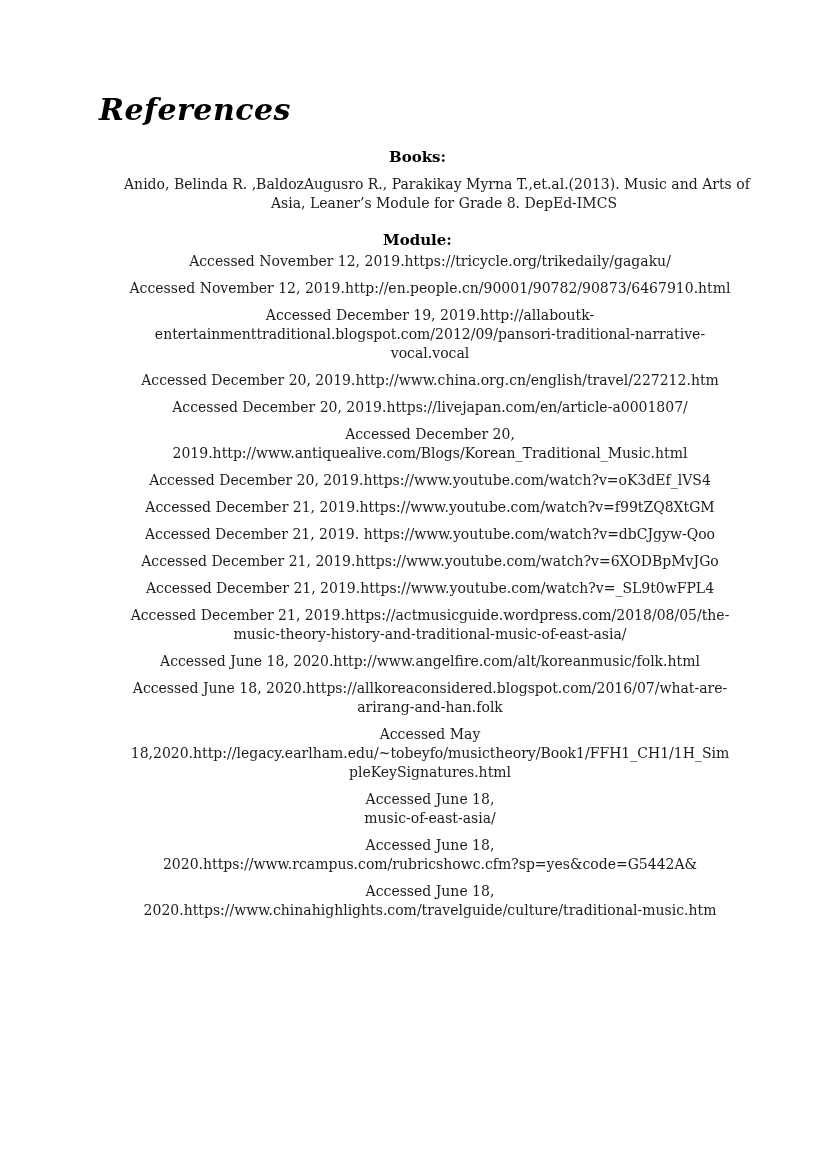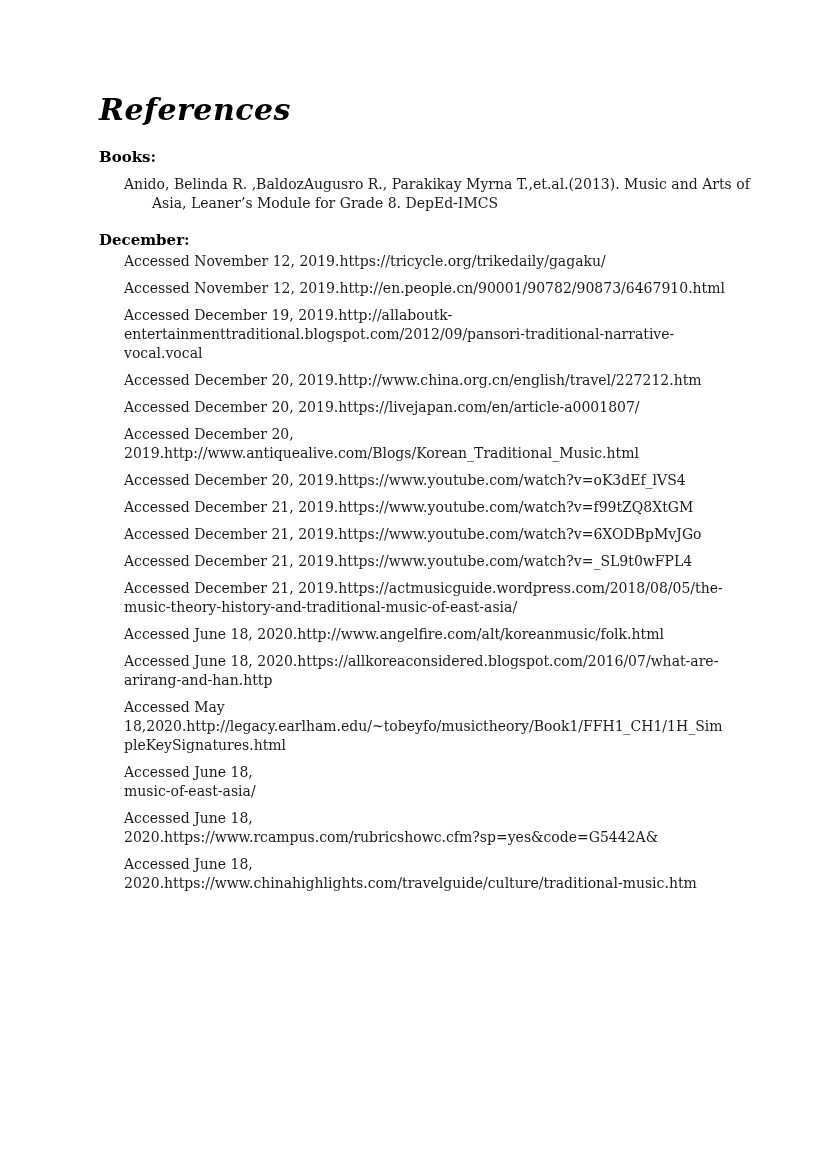--- a/index.html
+++ b/index.html
@@ -23,20 +23,21 @@
     font-family: "DejaVu Serif", "Liberation Serif", serif;
     font-style: italic;
     font-weight: bold;
     font-size: 30px;
     letter-spacing: 0.5px;
     margin: 0 0 21px 0;
     color: #000000;
   }
   .section {
     margin: 0 0 18px 0;
+    text-align: center;
   }
   .section-heading {
     font-size: 15px;
     font-weight: bold;
     line-height: 18px;
     margin: 0 0 3px 0;
     color: #000000;
   }
   .entry {
     margin: 0 0 8px 25px;
@@ -91,21 +92,21 @@
     <h1 class="page-title">References</h1>
     <div id="sections">
         <div class="section">
           <h2 class="section-heading">Books:</h2>
           <div class="entry book">
             <div class="line">Anido, Belinda R. ,BaldozAugusro R., Parakikay Myrna T.,et.al.(2013). Music and Arts of</div>
             <div class="line cont">Asia, Leaner’s Module for Grade 8. DepEd-IMCS</div>
           </div>
         </div>
         <div class="section">
-          <h2 class="section-heading">December:</h2>
+          <h2 class="section-heading">Module:</h2>
           <div class="entry">
             <div class="line">Accessed November 12, 2019.https://tricycle.org/trikedaily/gagaku/</div>
           </div>
           <div class="entry">
             <div class="line">Accessed November 12, 2019.http://en.people.cn/90001/90782/90873/6467910.html</div>
           </div>
           <div class="entry">
             <div class="line">Accessed December 19, 2019.http://allaboutk-</div>
             <div class="line cont">entertainmenttraditional.blogspot.com/2012/09/pansori-traditional-narrative-</div>
             <div class="line cont">vocal.vocal</div>
@@ -120,35 +121,38 @@
             <div class="line">Accessed December 20,</div>
             <div class="line cont">2019.http://www.antiquealive.com/Blogs/Korean_Traditional_Music.html</div>
           </div>
           <div class="entry">
             <div class="line">Accessed December 20, 2019.https://www.youtube.com/watch?v=oK3dEf_lVS4</div>
           </div>
           <div class="entry">
             <div class="line">Accessed December 21, 2019.https://www.youtube.com/watch?v=f99tZQ8XtGM</div>
           </div>
           <div class="entry">
+            <div class="line">Accessed December 21, 2019. https://www.youtube.com/watch?v=dbCJgyw-Qoo</div>
+          </div>
+          <div class="entry">
             <div class="line">Accessed December 21, 2019.https://www.youtube.com/watch?v=6XODBpMvJGo</div>
           </div>
           <div class="entry">
             <div class="line">Accessed December 21, 2019.https://www.youtube.com/watch?v=_SL9t0wFPL4</div>
           </div>
           <div class="entry">
             <div class="line">Accessed December 21, 2019.https://actmusicguide.wordpress.com/2018/08/05/the-</div>
             <div class="line cont">music-theory-history-and-traditional-music-of-east-asia/</div>
           </div>
           <div class="entry">
             <div class="line">Accessed June 18, 2020.http://www.angelfire.com/alt/koreanmusic/folk.html</div>
           </div>
           <div class="entry">
             <div class="line">Accessed June 18, 2020.https://allkoreaconsidered.blogspot.com/2016/07/what-are-</div>
-            <div class="line cont">arirang-and-han.http</div>
+            <div class="line cont">arirang-and-han.folk</div>
           </div>
           <div class="entry">
             <div class="line">Accessed May</div>
             <div class="line cont">18,2020.http://legacy.earlham.edu/~tobeyfo/musictheory/Book1/FFH1_CH1/1H_Sim</div>
             <div class="line cont">pleKeySignatures.html</div>
           </div>
           <div class="entry">
             <div class="line">Accessed June 18,</div>
             <div class="line cont">music-of-east-asia/</div>
           </div>

